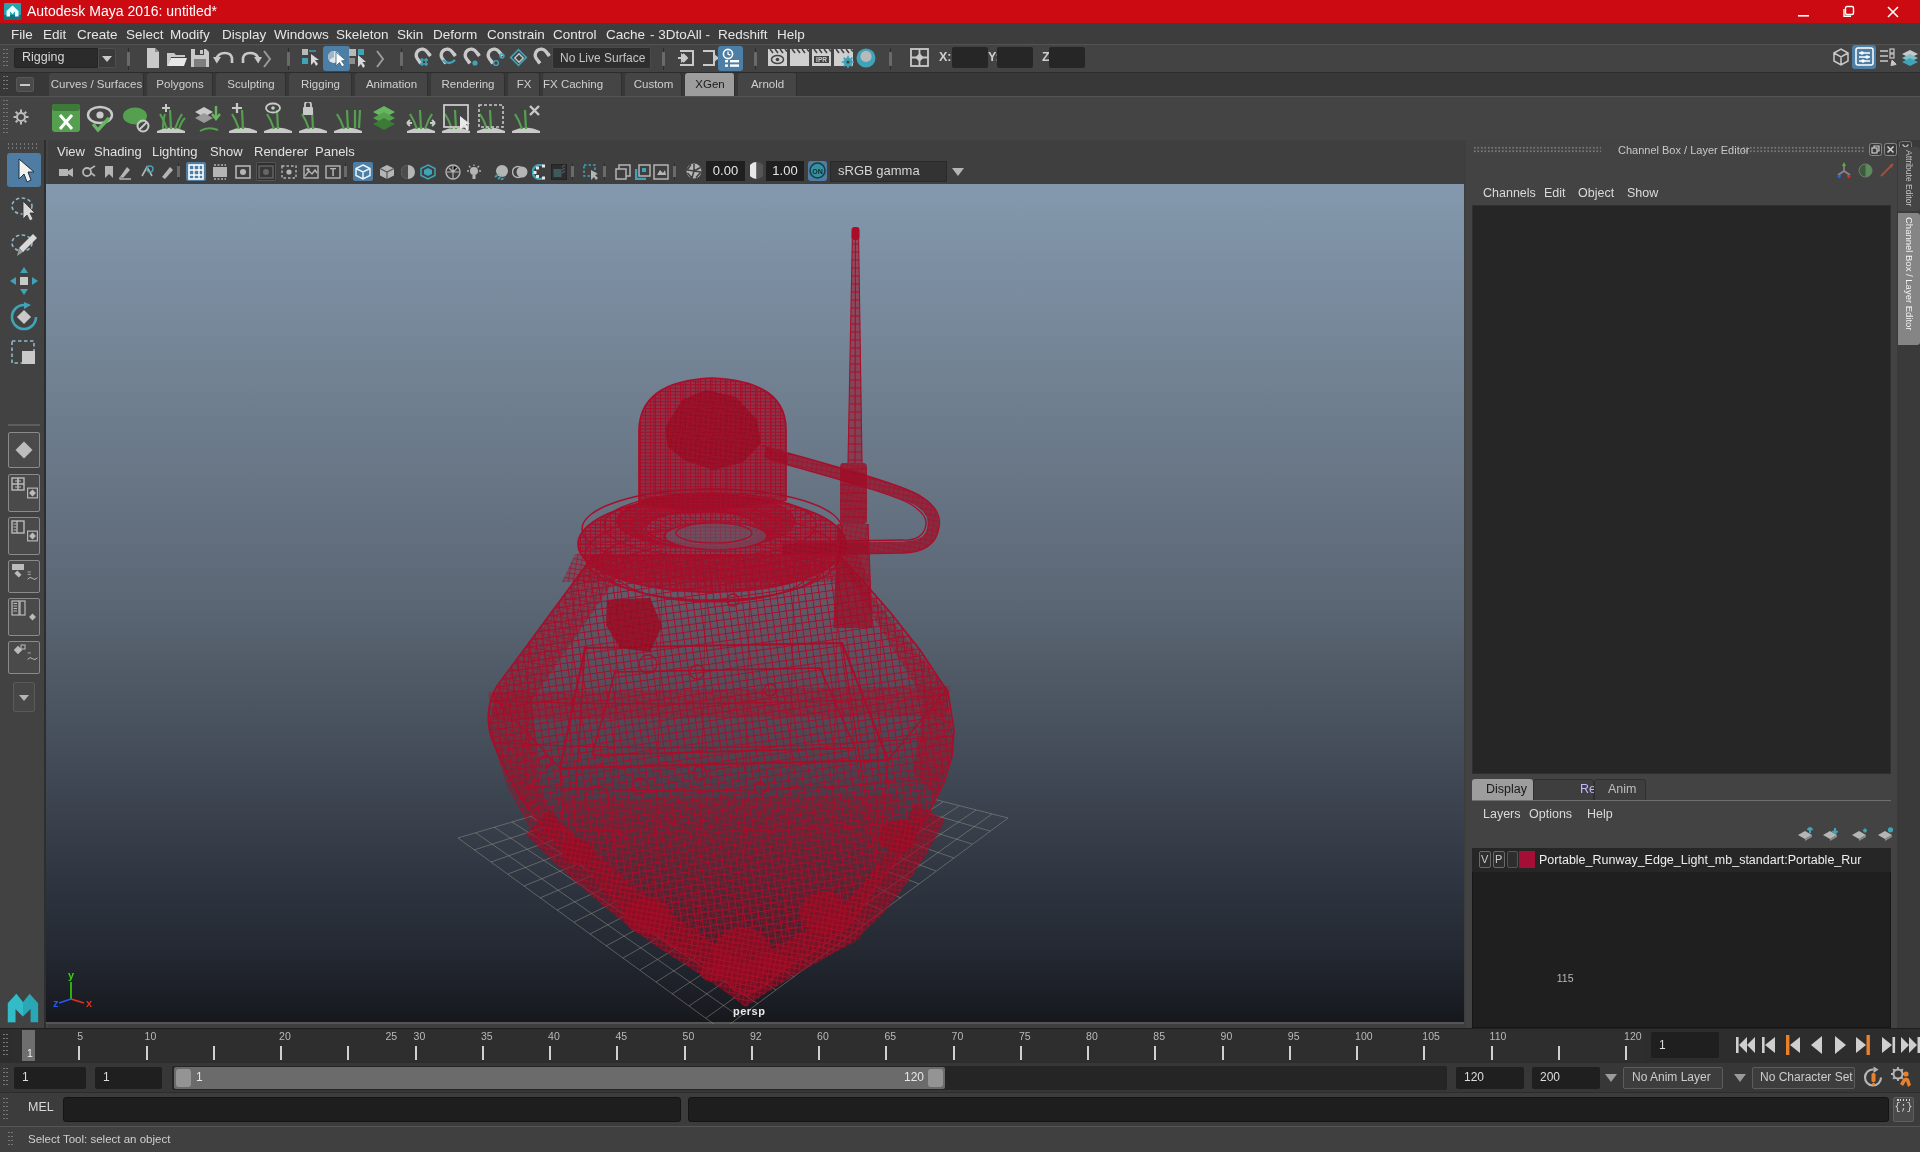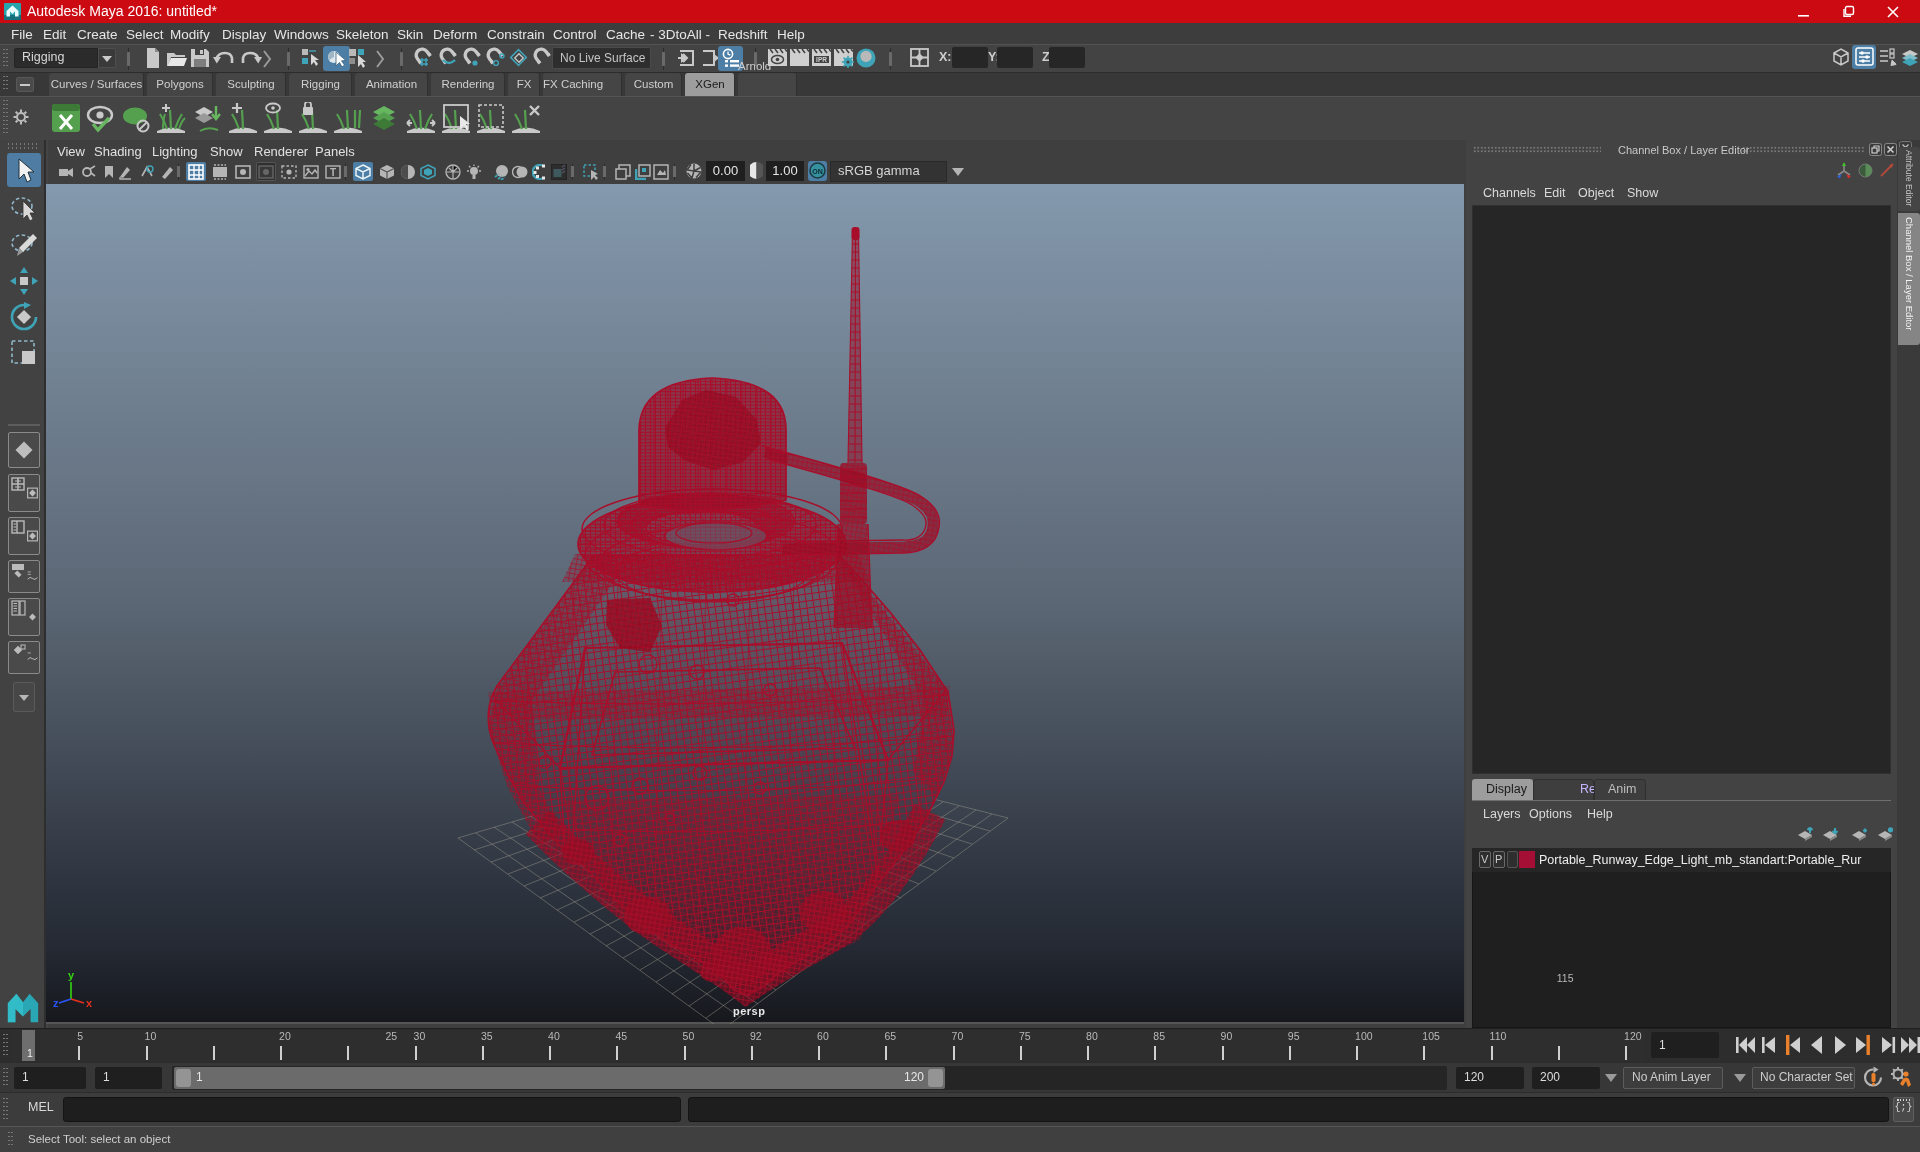--- a/index.html
+++ b/index.html
@@ -257,21 +257,21 @@
 <div style="position:absolute;left:431px;top:78px;width:74px;text-align:center;font:11.5px 'Liberation Sans',sans-serif;color:#cfcfcf;white-space:nowrap;">Rendering</div>
 <div style="position:absolute;left:508px;top:73px;width:32px;height:23px;background:#454545;border-right:1px solid #303030;border-radius:3px 3px 0 0;"></div>
 <div style="position:absolute;left:508px;top:78px;width:32px;text-align:center;font:11.5px 'Liberation Sans',sans-serif;color:#cfcfcf;white-space:nowrap;">FX</div>
 <div style="position:absolute;left:543px;top:73px;width:79px;height:23px;background:#454545;border-right:1px solid #303030;border-radius:3px 3px 0 0;"></div>
 <div style="position:absolute;left:543px;top:78px;width:79px;text-align:left;font:11.5px 'Liberation Sans',sans-serif;color:#cfcfcf;white-space:nowrap;">FX Caching</div>
 <div style="position:absolute;left:625px;top:73px;width:57px;height:23px;background:#454545;border-right:1px solid #303030;border-radius:3px 3px 0 0;"></div>
 <div style="position:absolute;left:625px;top:78px;width:57px;text-align:center;font:11.5px 'Liberation Sans',sans-serif;color:#cfcfcf;white-space:nowrap;">Custom</div>
 <div style="position:absolute;left:685px;top:73px;width:50px;height:23px;background:#9d9d9d;border-right:1px solid #303030;border-radius:3px 3px 0 0;"></div>
 <div style="position:absolute;left:685px;top:78px;width:50px;text-align:center;font:11.5px 'Liberation Sans',sans-serif;color:#1a1a1a;white-space:nowrap;">XGen</div>
 <div style="position:absolute;left:738px;top:73px;width:59px;height:23px;background:#454545;border-right:1px solid #303030;border-radius:3px 3px 0 0;"></div>
-<div style="position:absolute;left:738px;top:60px;width:59px;font:11.5px 'Liberation Sans',sans-serif;color:#cfcfcf;white-space:nowrap;">Arnold</div>
+<div style="position:absolute;left:738px;top:78px;width:59px;text-align:center;font:11.5px 'Liberation Sans',sans-serif;color:#cfcfcf;white-space:nowrap;">Arnold</div>
 <div style="position:absolute;left:0px;top:96px;width:1920px;height:44px;background:#444444;border-top:1px solid #555;"></div>
 <div style="position:absolute;left:3px;top:100px;width:1.5px;height:36px;background:repeating-linear-gradient(#777 0 1.5px,transparent 1.5px 4px);"></div>
 <div style="position:absolute;left:6px;top:100px;width:1.5px;height:36px;background:repeating-linear-gradient(#777 0 1.5px,transparent 1.5px 4px);"></div>
 <svg style="position:absolute;left:12px;top:108px" width="18" height="18" viewBox="0 0 18 18">
     <circle cx="9" cy="9" r="4" fill="none" stroke="#bdbdbd" stroke-width="2"></circle>
     <g stroke="#bdbdbd" stroke-width="2">
       <line x1="16.5" y1="9.0" x2="14.0" y2="9.0"></line>
       <line x1="14.3" y1="14.3" x2="12.5" y2="12.5"></line>
       <line x1="9.0" y1="16.5" x2="9.0" y2="14.0"></line>
       <line x1="3.7" y1="14.3" x2="5.5" y2="12.5"></line>

